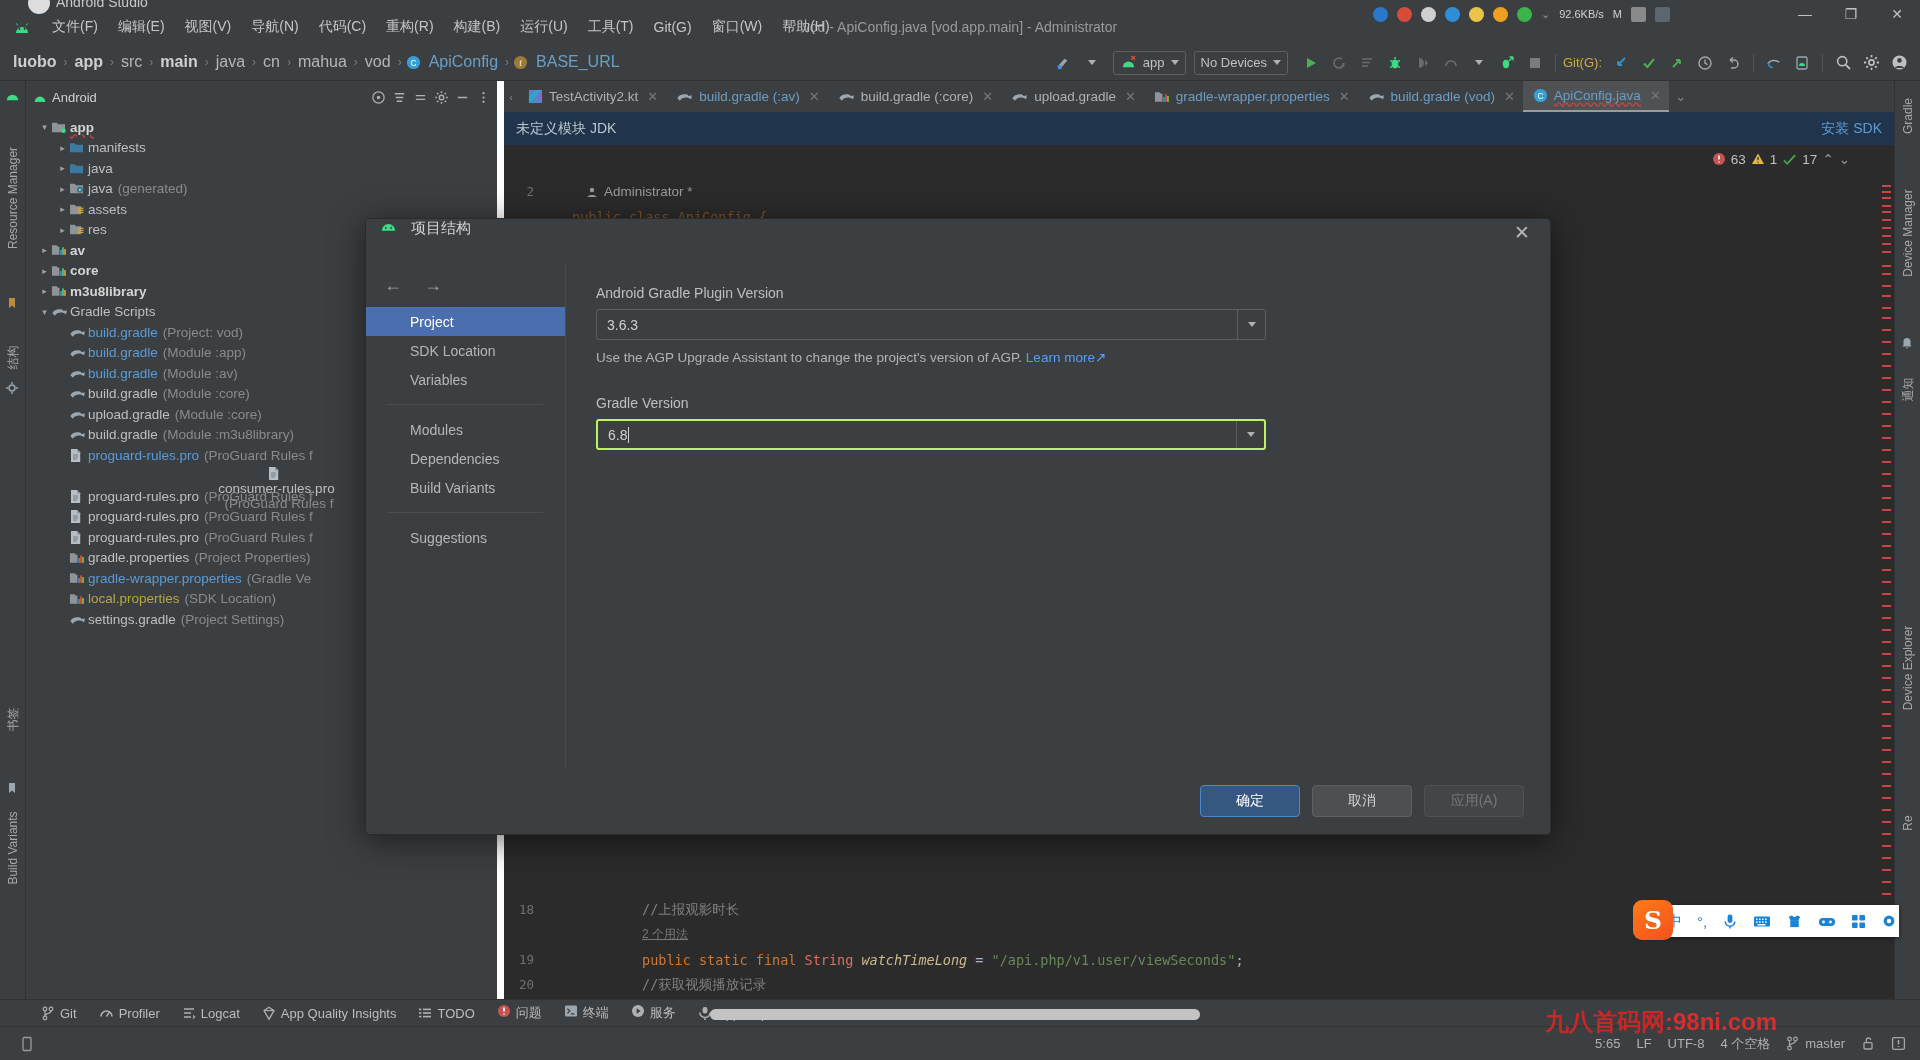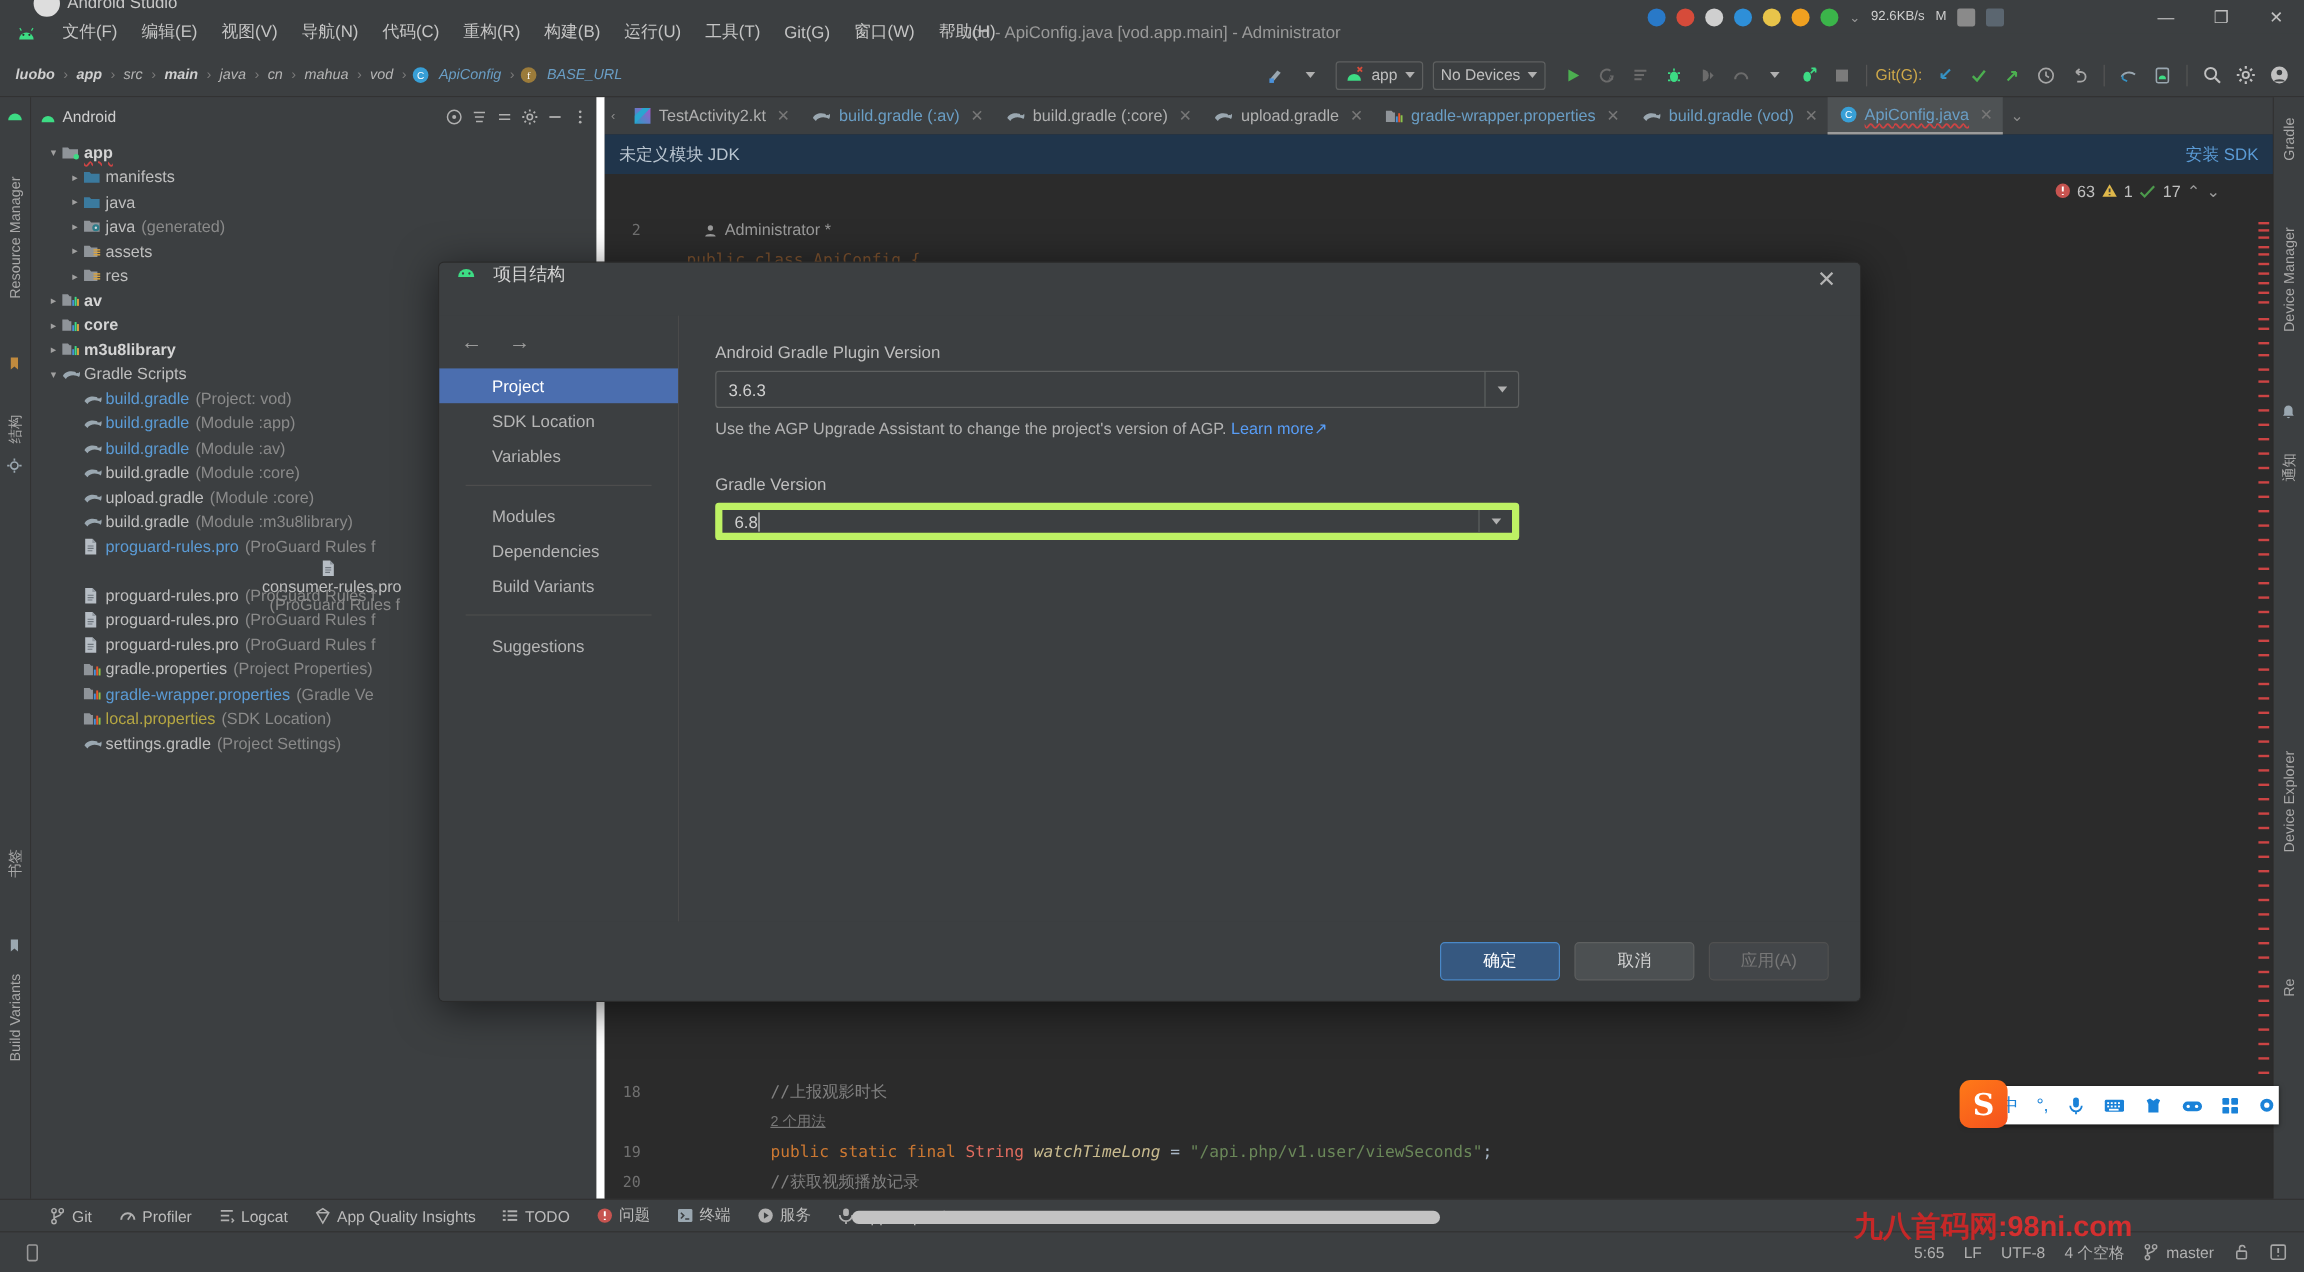--- a/index.html
+++ b/index.html
@@ -37,21 +37,21 @@
     display:flex; align-items:center; justify-content:center;
     color:#9a9a9a; font-size:14px; pointer-events:none;
   }
 
   
   .navbar {
     position:absolute; left:0; top:44px; width:1920px; height:37px;
     display:flex; align-items:center; padding-left:10px;
     border-bottom:1px solid #323232;
   }
-  .crumb { color:#b5b5b5; font-size:12px; padding:1px 3px;font-style:italic; }
+  .crumb { color:#b5b5b5; font-size:16px; padding:1px 3px; }
   .crumb.b { font-weight:bold; color:#cfcfcf; }
   .crumb.link { color:#6a9ec5; }
   .crumb-sep { color:#7a7a7a; padding:0 4px; font-size:12px; }
   .tools-right { position:absolute; right:0; top:44px; height:37px; display:flex; align-items:center; gap:2px; padding-right:8px; }
   .tbtn { width:26px; height:26px; display:flex; align-items:center; justify-content:center; border-radius:3px; }
   .combo {
     height:24px; border:1px solid #5e6060; border-radius:3px; background:#3c3f41;
     display:flex; align-items:center; padding:0 6px; gap:6px; color:#c0c0c0; font-size:13px;
   }
   .caret { width:0; height:0; border-left:4px solid transparent; border-right:4px solid transparent; border-top:5px solid #b0b0b0; }
@@ -126,21 +126,21 @@
   
   .stripe { position:absolute; right:0; top:0; width:14px; height:854px; background:#2b2b2b; }
   .stripe i { position:absolute; left:2px; width:9px; height:2px; background:#cc4444; display:block; }
 
   
   .bottombar {
     position:absolute; left:0; bottom:34px; width:1920px; height:27px;
     background:#3c3f41; border-top:1px solid #323232;
     display:flex; align-items:center; padding-left:30px; gap:0px;
   }
-  .bwin { display:flex; align-items:center; gap:5px; padding:2px 11px; color:#bcbcbc; font-size:13px; white-space:nowrap; }
+  .bwin { display:flex; align-items:flex-start; gap:5px; padding:2px 11px; color:#bcbcbc; font-size:13px; white-space:nowrap; }
 
   
   .statusbar {
     position:absolute; left:0; bottom:0; width:1920px; height:34px;
     background:#3c3f41; border-top:1px solid #323232;
     display:flex; align-items:center; padding:0 10px;
   }
   .sb-right { margin-left:auto; display:flex; align-items:center; gap:16px; color:#b0b0b0; font-size:13px; }
   .progbar { position:absolute; left:710px; bottom:40px; width:490px; height:11px;
              background:#c3c3c3; border-radius:6px; }
@@ -185,21 +185,21 @@
   .sideitem { height:29px; display:flex; align-items:center; padding-left:44px; color:#b6b6b6; font-size:14px; }
   .sideitem.sel { background:#4b6eaf; color:#ffffff; }
   .sidedivider { height:1px; background:#4d4d4d; margin:10px 22px; }
   .dlg-main { flex:1; background:#3c3f41; padding:22px 30px; }
   .fl { color:#bfbfbf; font-size:14px; margin-bottom:8px; }
   .finput {
     height:31px; border:1px solid #5e6060; border-radius:3px; background:#3c3f41;
     display:flex; align-items:center; padding-left:10px; color:#d0d0d0; font-size:14px;
     width:670px; position:relative;
   }
-  .finput.focus { border:6px solid #bef264; }
+  .finput.focus { border:2px solid #bef264; }
   .finput .arrowbox {
     position:absolute; right:0; top:0; bottom:0; width:28px;
     display:flex; align-items:center; justify-content:center; border-left:1px solid #5e6060;
   }
   .caret-txt { display:inline-block; width:1px; height:16px; background:#d0d0d0; margin-left:1px; vertical-align:-3px; }
   .helptext { color:#b3b3b3; font-size:13.5px; margin-top:9px; }
   .helptext a { color:#589df6; text-decoration:none; }
   .dlg-footer {
     height:66px; display:flex; align-items:center; justify-content:flex-end;
     gap:12px; padding-right:26px; background:#3c3f41;

